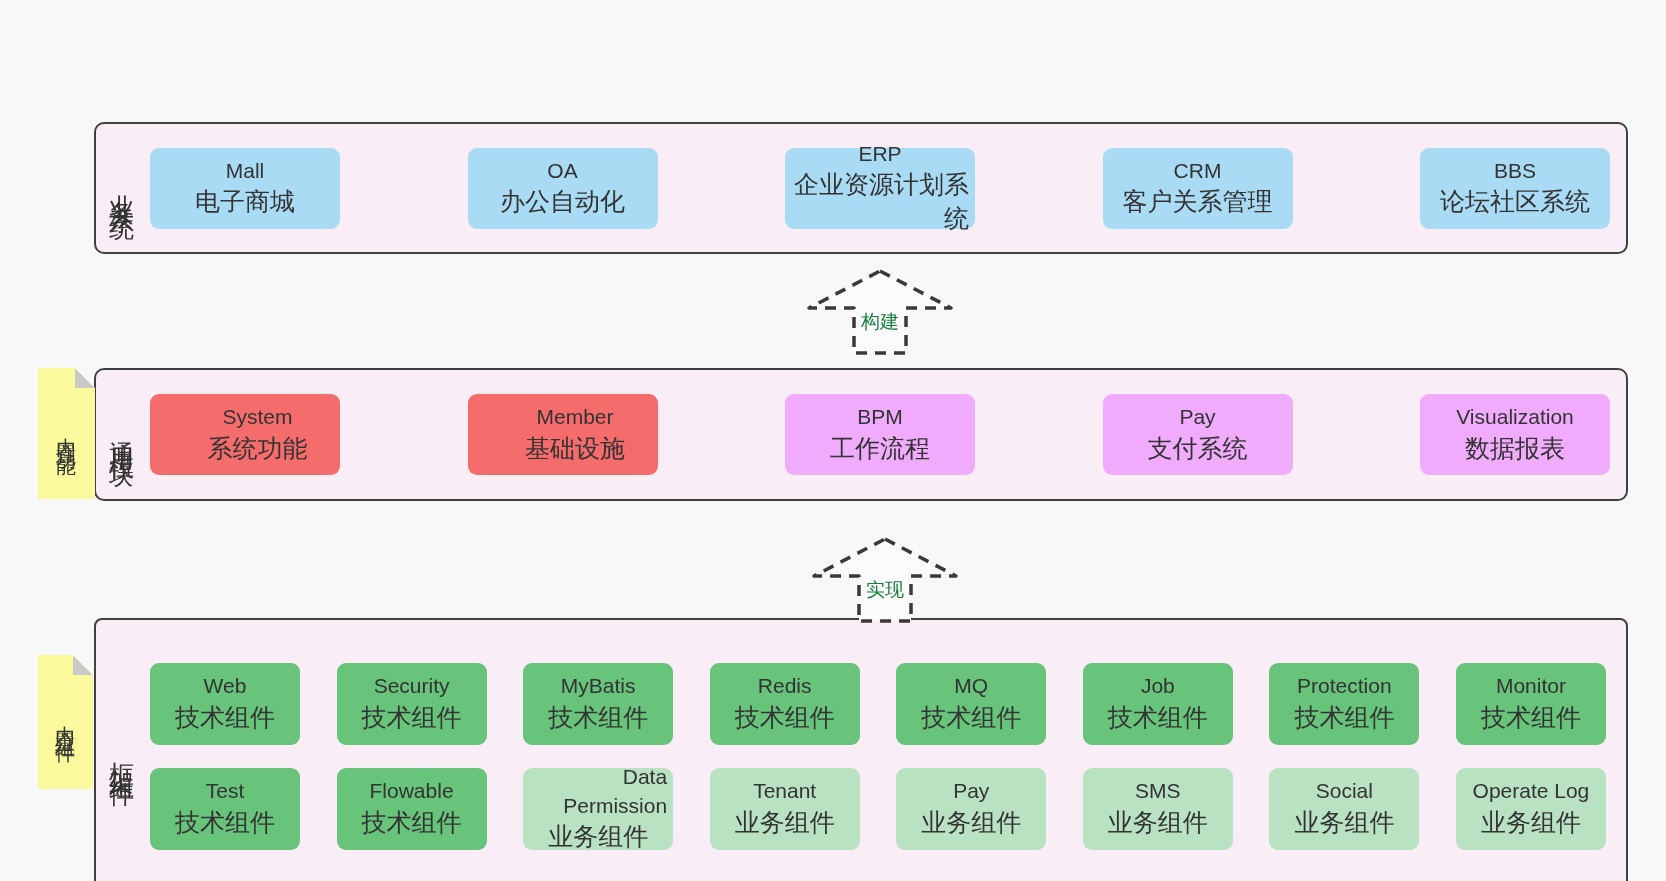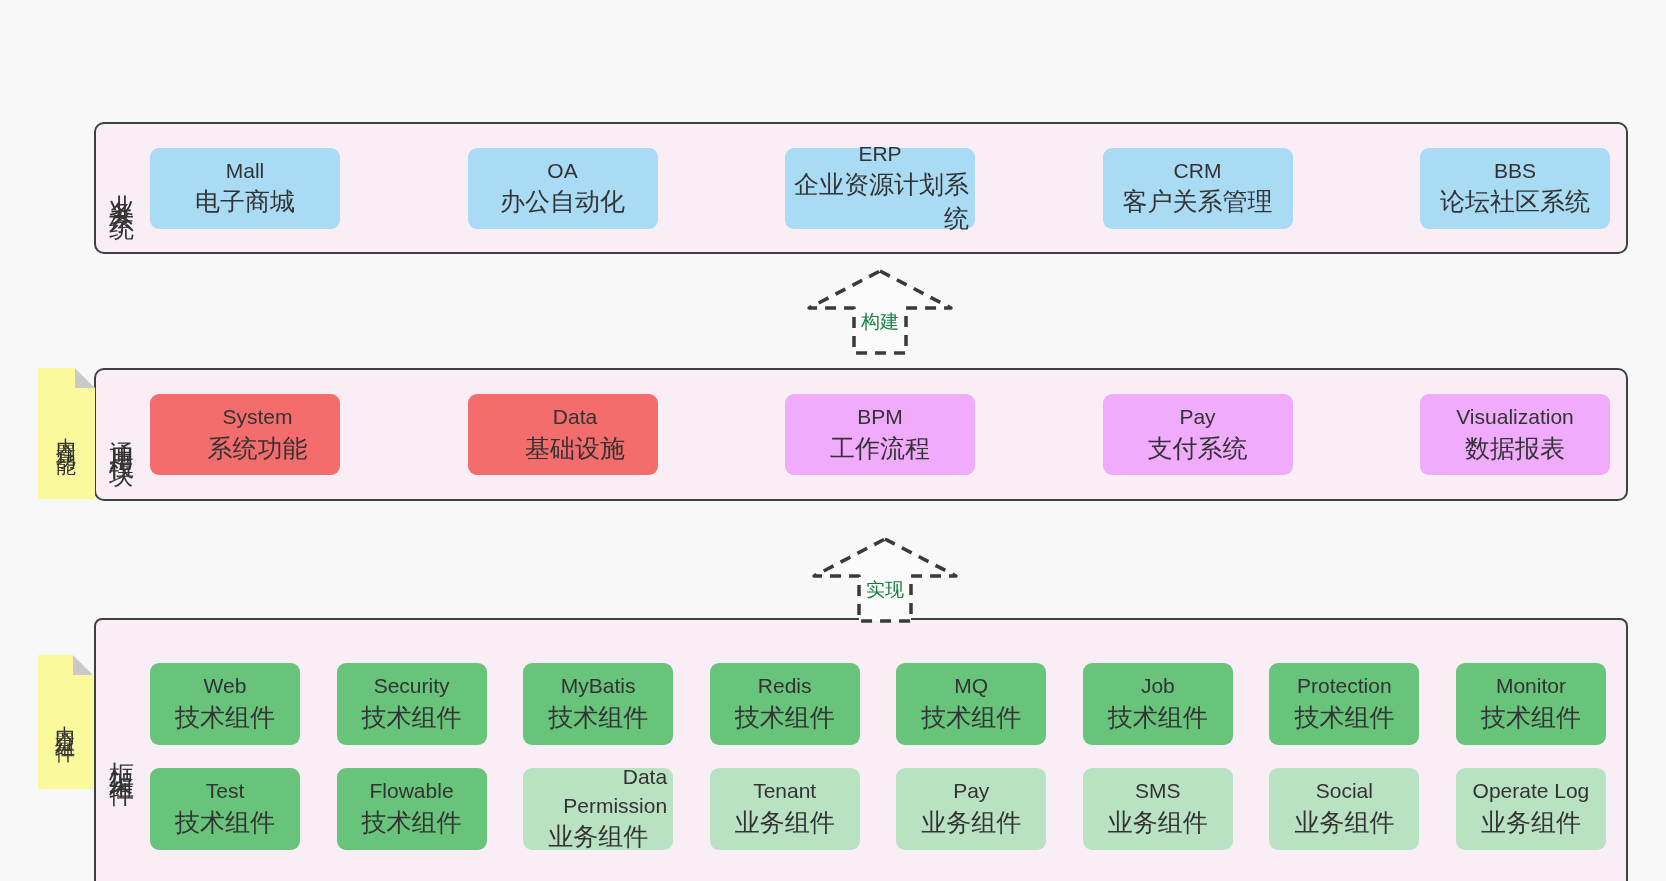--- a/index.html
+++ b/index.html
@@ -119,21 +119,21 @@
   </div>
 
   <div class="section" id="sec-modules">
     <div class="v-label">通用模块</div>
     <div class="row6">
       <div class="box b6 red">
         <div class="box-title">System</div>
         <div class="box-sub">系统功能</div>
       </div>
       <div class="box b6 red">
-        <div class="box-title">Data</div>
+        <div class="box-title">Member</div>
         <div class="box-sub">基础设施</div>
       </div>
       <div class="box b6 pink">
         <div class="box-title">BPM</div>
         <div class="box-sub">工作流程</div>
       </div>
       <div class="box b6 pink">
         <div class="box-title">Pay</div>
         <div class="box-sub">支付系统</div>
       </div>

